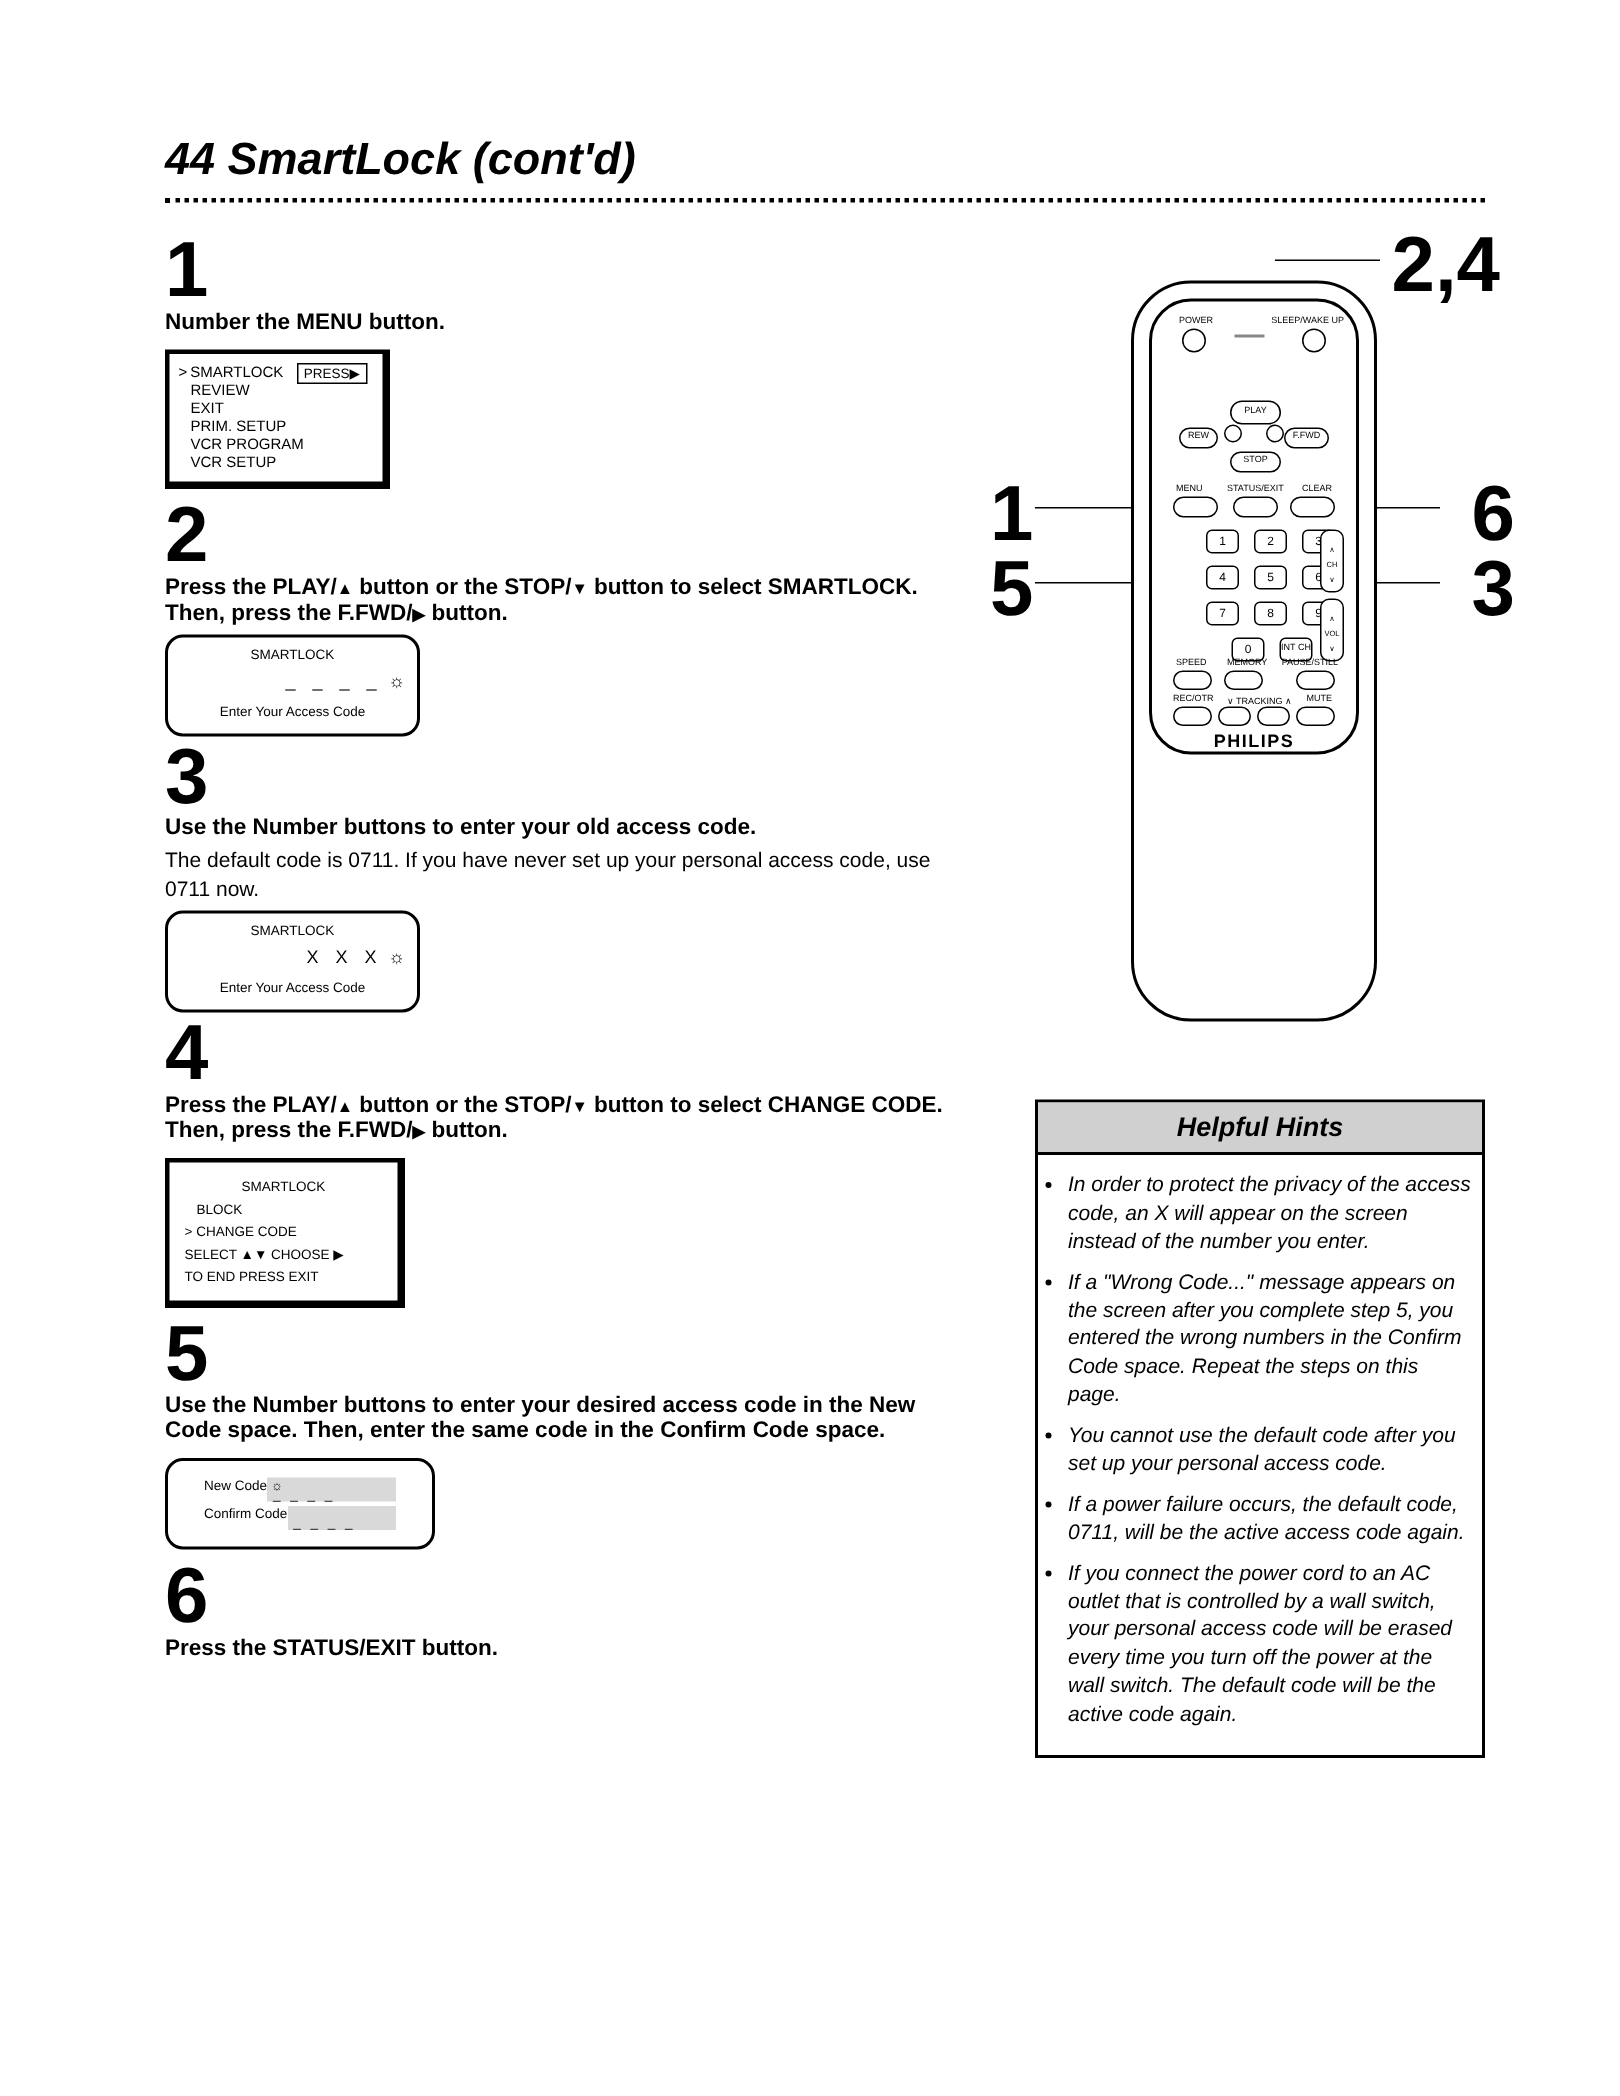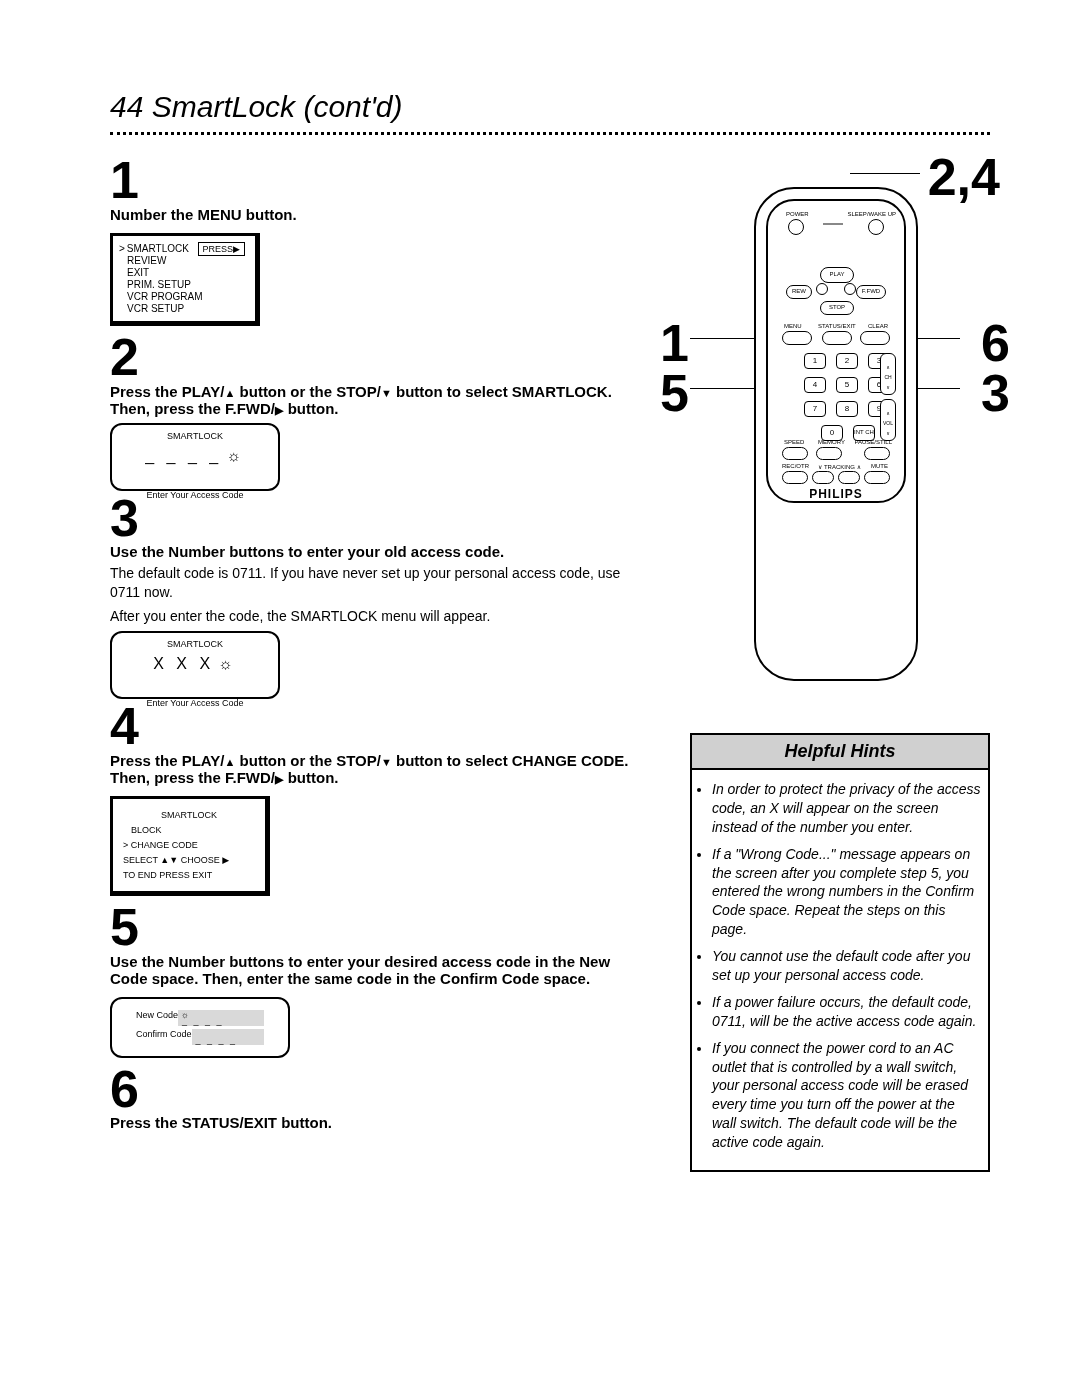--- a/index.html
+++ b/index.html
@@ -11,21 +11,21 @@
     color: #000;
     width: 1080px;
   }
   .page {
     padding: 90px 90px 60px 110px;
     position: relative;
     box-sizing: border-box;
   }
   .title {
     font-style: italic;
-    font-weight: 400;
+    font-weight: 700;
     font-size: 30px;
     margin: 0 0 8px 0;
   }
   .title .pagenum { font-style: italic; }
   .dotted {
     border: none;
     border-top: 3px dotted #000;
     margin: 0 0 18px 0;
   }
   .two-col {
@@ -57,22 +57,22 @@
   }
   .menuA .line { margin:1px 0; padding-left: 6px; }
   .menuA .sel::before { content:">"; position:relative; left:-8px; margin-right:-6px; }
   .pressbox { float: right; border:1px solid #000; padding:1px 4px; font-size:9px; margin-right:2px;}
   .tv {
     width: 170px; height: 68px; border: 2px solid #000; border-radius: 12px;
     margin: 6px 0 2px 0; text-align: center; font-size: 9px; padding: 6px 4px;
     box-sizing: border-box;
   }
   .tv .tvtitle { font-size:9px; margin-bottom:6px; }
-  .tv .enter { font-size:9px; margin-top:25px; }
-  .tv .xrow { font-size:16px; letter-spacing:4px; }
+  .tv .enter { font-size:9px; margin-top:8px; }
+  .tv .xrow { font-size:12px; letter-spacing:4px;text-align:right; }
   .sun::after { content:"☼"; margin-left:4px; }
   .menuB {
     display: inline-block;
     border: 3px solid #000;
     border-right-width: 5px;
     border-bottom-width: 5px;
     padding: 6px 10px;
     font-size: 9px;
     width: 160px;
     box-sizing: border-box;
@@ -164,21 +164,20 @@
       <div class="tv">
         <div class="tvtitle">SMARTLOCK</div>
         <div class="xrow sun">_ _ _ _</div>
         <div class="enter">Enter Your Access Code</div>
       </div>
 
       
       <div class="stepnum">3</div>
       <div class="stepbold">Use the Number buttons to enter your old access code.</div>
       <div class="stepbody">The default code is 0711. If you have never set up your personal access code, use 0711 now.</div>
-      <div class="stepbody">After you enter the code, the SMARTLOCK menu will appear.</div>
       <div class="tv">
         <div class="tvtitle">SMARTLOCK</div>
         <div class="xrow sun">X  X  X</div>
         <div class="enter">Enter Your Access Code</div>
       </div>
 
       
       <div class="stepnum">4</div>
       <div class="stepbold">
         <span>Press the PLAY/</span><span class="up"></span><span> button or the STOP/</span><span class="down"></span><span> button to select CHANGE CODE. Then, press the F.FWD/</span><span class="fwd"></span><span> button.</span>

